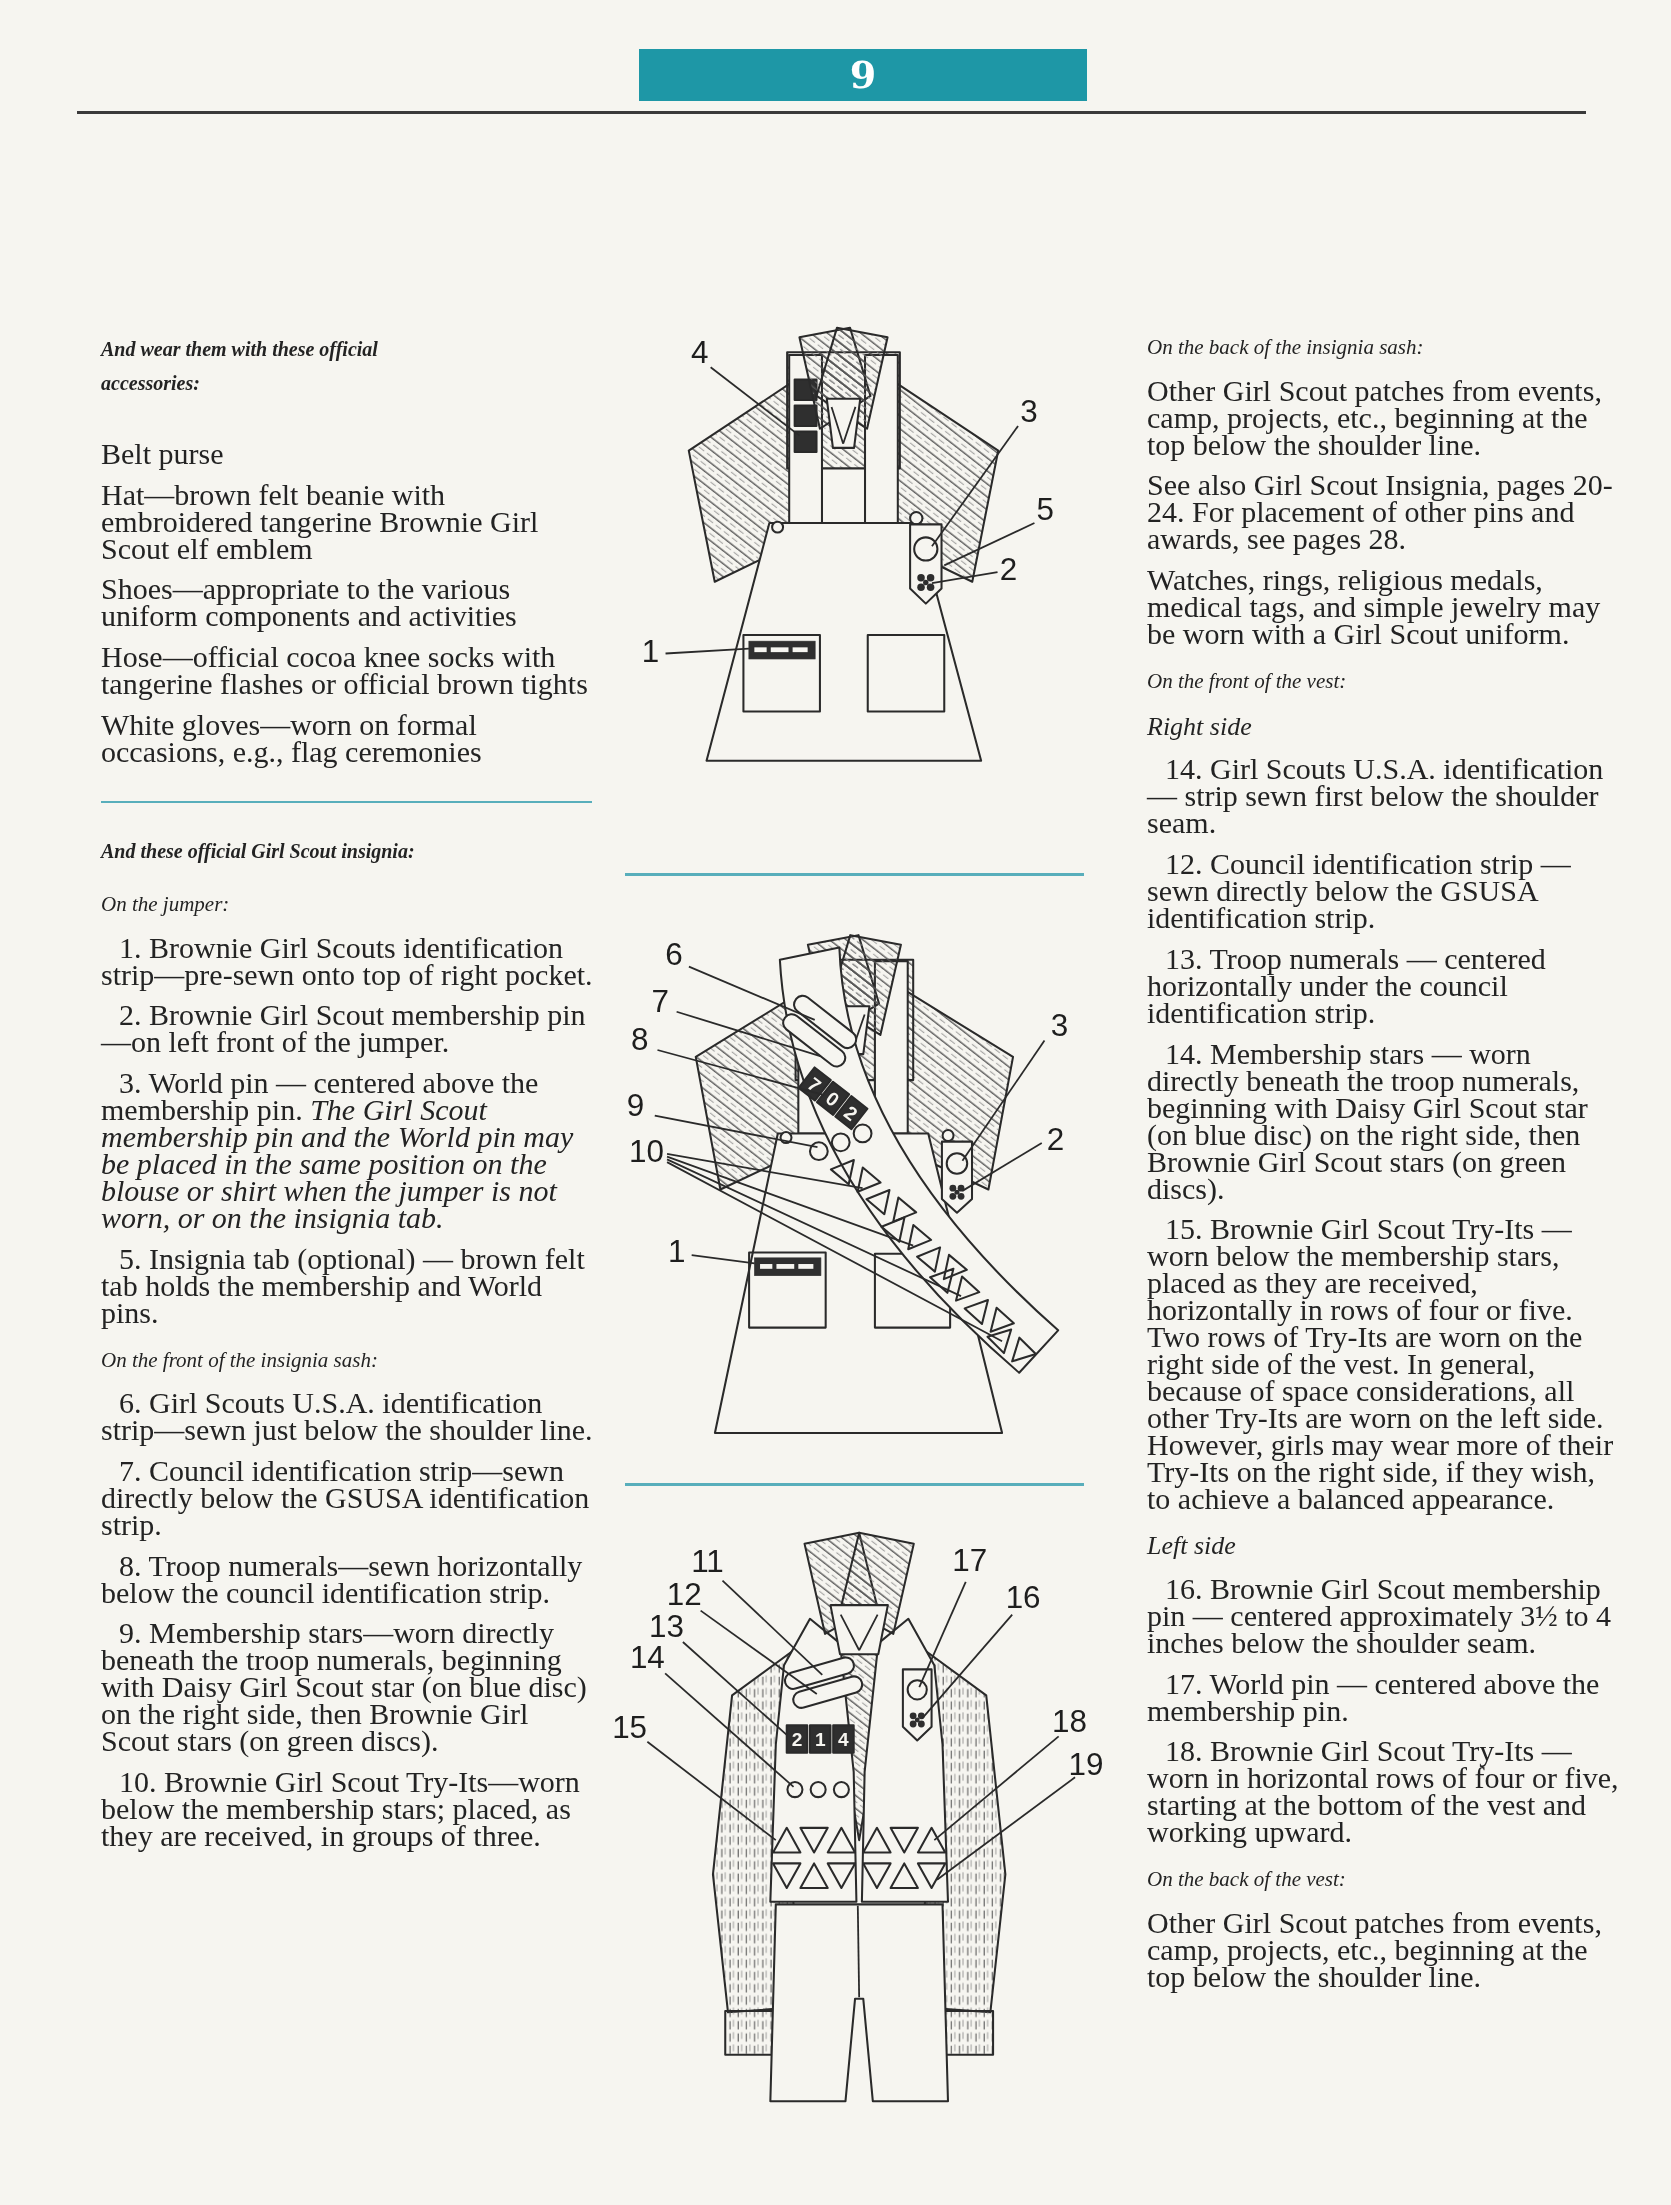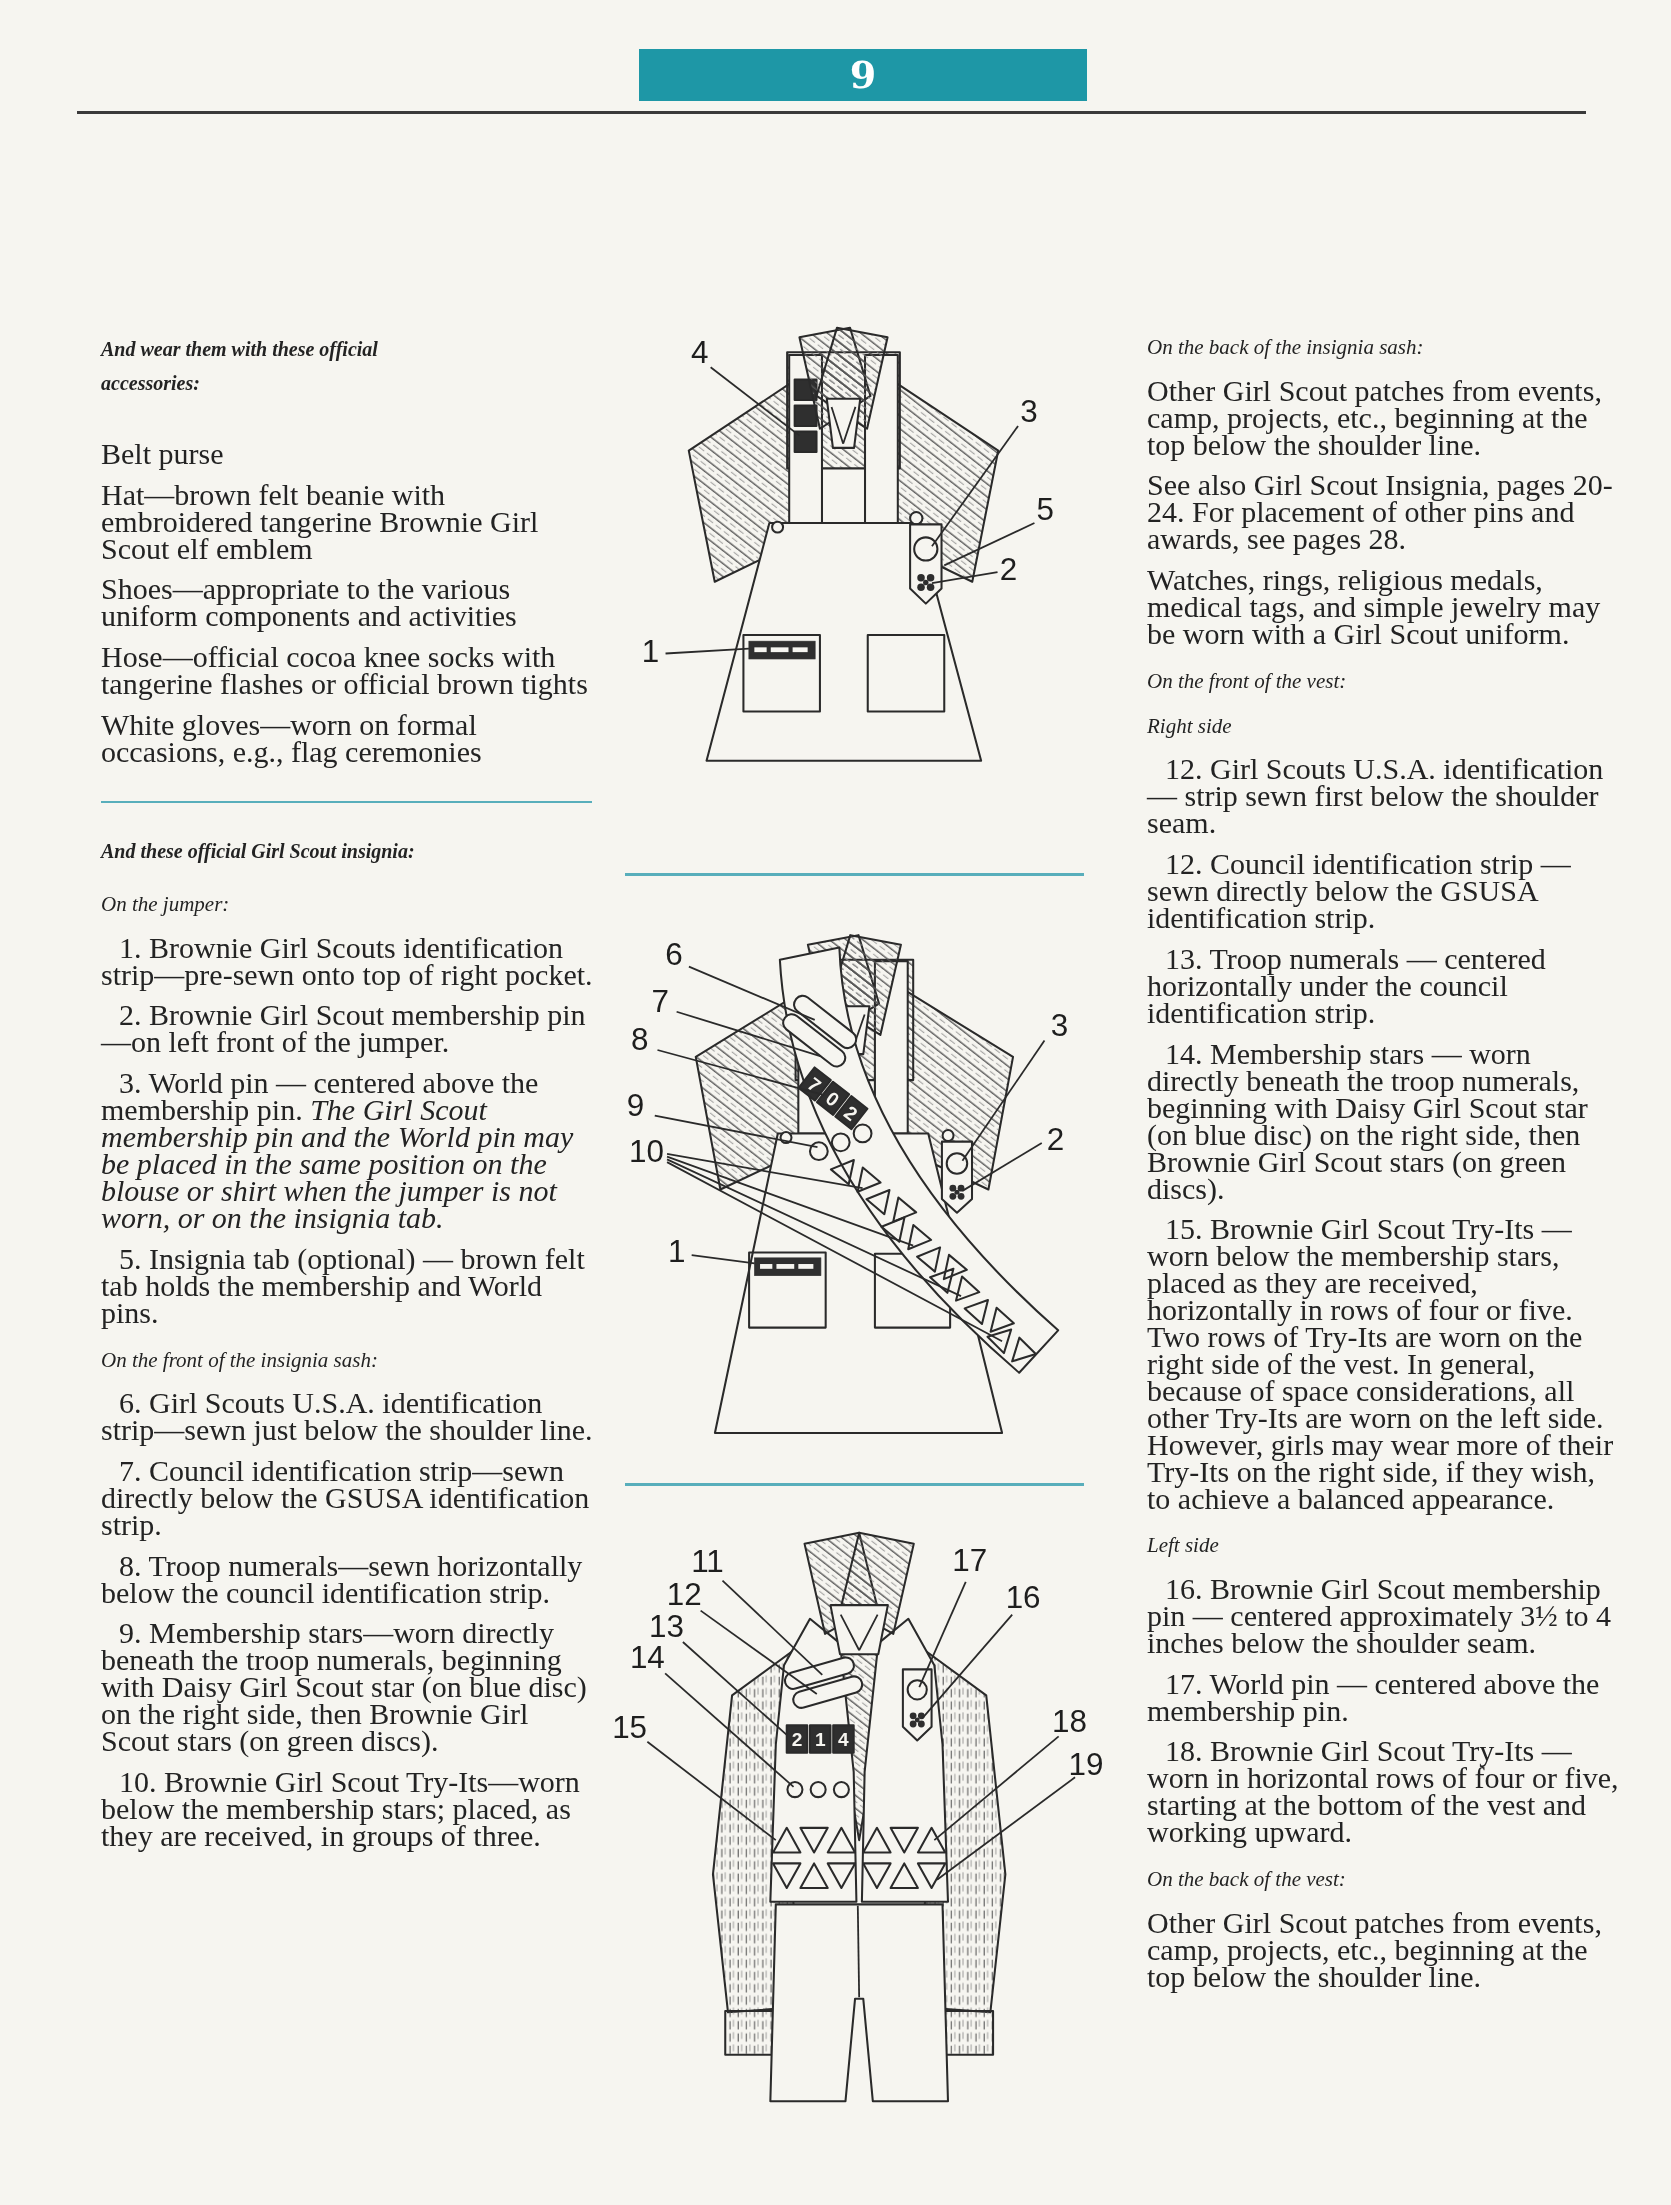--- a/index.html
+++ b/index.html
@@ -21,21 +21,21 @@
   
   .col{position:absolute;top:332px;}
   .col-left{left:101px;width:494px;}
   .col-right{left:1147px;width:472px;}
   .h-bi{
     font-size:20px;line-height:34px;font-weight:bold;font-style:italic;
     margin:0 0 40px 0;white-space:pre-line;
   }
   .h-bi.tight{margin-bottom:20.5px;}
   .sub{font-size:21px;line-height:31px;font-style:italic;font-weight:normal;margin:19px 0 13.7px 0;}
-  .sidelabel{font-size:21px;line-height:31px;font-style:italic;margin:4.1px 0 13.7px 0;}
+  .sidelabel{font-size:26px;line-height:31px;font-style:italic;margin:4.1px 0 13.7px 0;}
   .p{font-size:30px;line-height:27px;margin:0 0 13.7px 0;}
   .p.item{text-indent:18px;}
   .p .it{font-style:italic;}
   .rule-teal-flow{height:2.7px;background:#58aebb;margin:36px 0 31px 0;width:491px;}
   
   .fig{position:absolute;}
   .art{stroke:#2a2a2a;stroke-width:3;stroke-linejoin:round;stroke-linecap:round;}
   .ld{stroke:#2a2a2a;stroke-width:2.6;fill:none;}
   .co{font-family:"Liberation Sans", sans-serif;font-size:46px;fill:#1e1e1e;text-anchor:middle;}
   .dg{font-family:"Liberation Sans", sans-serif;font-size:28px;font-weight:bold;fill:#f6f5f0;text-anchor:middle;}
@@ -79,21 +79,21 @@
   </section>
 
   <section class="col col-right">
     <h3 class="sub" style="margin-top:0">On the back of the insignia sash:</h3>
     <p class="p">Other Girl Scout patches from events, camp, projects, etc., beginning at the top below the shoulder line.</p>
     <p class="p">See also Girl Scout Insignia, pages 20-24. For placement of other pins and awards, see pages 28.</p>
     <p class="p">Watches, rings, religious medals, medical tags, and simple jewelry may be worn with a Girl Scout uniform.</p>
 
     <h3 class="sub">On the front of the vest:</h3>
     <div class="sidelabel">Right side</div>
-    <p class="p item"><span>12. Girl Scouts U.S.A. identification — strip sewn first below the shoulder seam.</span></p>
+    <p class="p item"><span>14. Girl Scouts U.S.A. identification — strip sewn first below the shoulder seam.</span></p>
     <p class="p item"><span>12. Council identification strip — sewn directly below the GSUSA identification strip.</span></p>
     <p class="p item"><span>13. Troop numerals — centered horizontally under the council identification strip.</span></p>
     <p class="p item"><span>14. Membership stars — worn directly beneath the troop numerals, beginning with Daisy Girl Scout star (on blue disc) on the right side, then Brownie Girl Scout stars (on green discs).</span></p>
     <p class="p item"><span>15. Brownie Girl Scout Try-Its — worn below the membership stars, placed as they are received, horizontally in rows of four or five. Two rows of Try-Its are worn on the right side of the vest. In general, because of space considerations, all other Try-Its are worn on the left side. However, girls may wear more of their Try-Its on the right side, if they wish, to achieve a balanced appearance.</span></p>
 
     <div class="sidelabel" style="margin-top:18px">Left side</div>
     <p class="p item"><span>16. Brownie Girl Scout membership pin — centered approximately 3½ to 4 inches below the shoulder seam.</span></p>
     <p class="p item"><span>17. World pin — centered above the membership pin.</span></p>
     <p class="p item"><span>18. Brownie Girl Scout Try-Its — worn in horizontal rows of four or five, starting at the bottom of the vest and working upward.</span></p>
 

